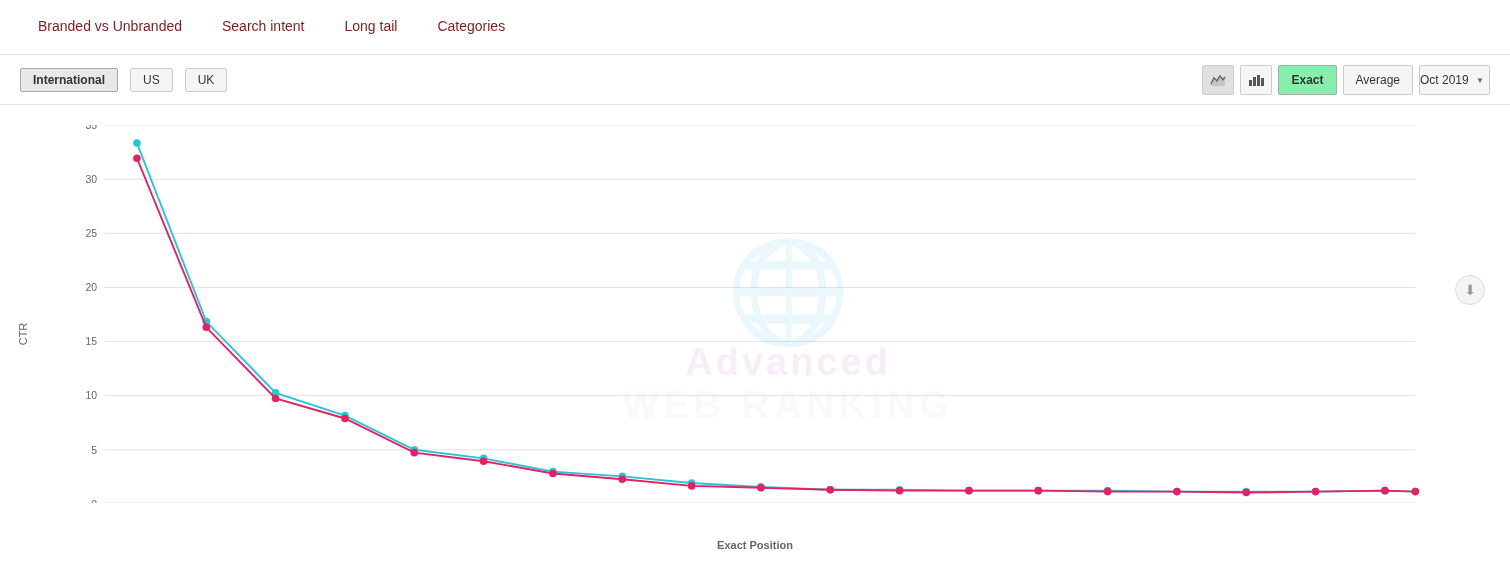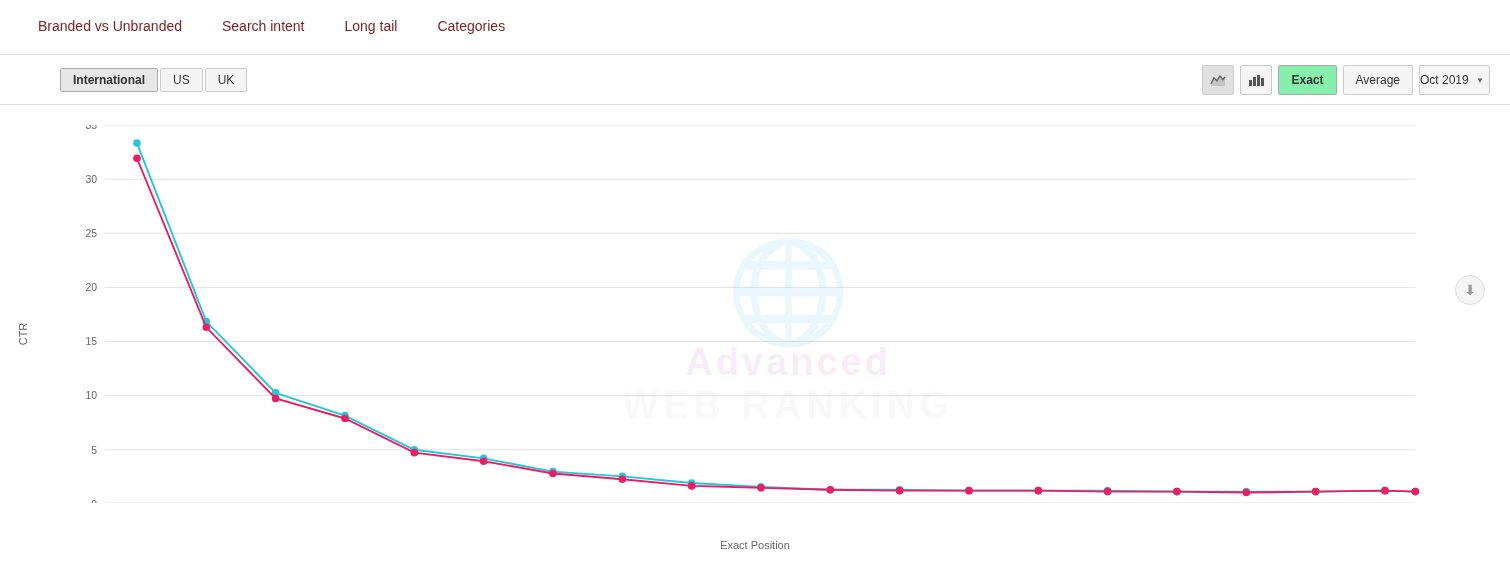--- a/index.html
+++ b/index.html
@@ -29,21 +29,21 @@
       font-weight: normal;
     }
 
     .controls {
       display: flex;
       align-items: center;
       padding: 10px 20px;
       height: 50px;
       border-bottom: 1px solid #e0e0e0;
     }
-    .region-buttons { display: flex; gap: 2px; margin-left: 40px; }
+    .region-buttons { display: flex; gap: 12px; }
     .region-btn {
       padding: 4px 12px;
       border: 1px solid #ccc;
       background: #f5f5f5;
       cursor: pointer;
       font-size: 12px;
       color: #333;
       border-radius: 2px;
     }
     .region-btn.active {
@@ -135,21 +135,21 @@
       font-size: 11px;
       color: #666;
     }
     .x-axis-label {
       position: absolute;
       bottom: 12px;
       left: 50%;
       transform: translateX(-50%);
       font-size: 11px;
       color: #666;
-      font-weight: normal;
+      font-weight: bold;
     }
 
     svg.chart {
       width: 100%;
       height: 100%;
     }
 
     .download-btn {
       position: absolute;
       right: 25px;

